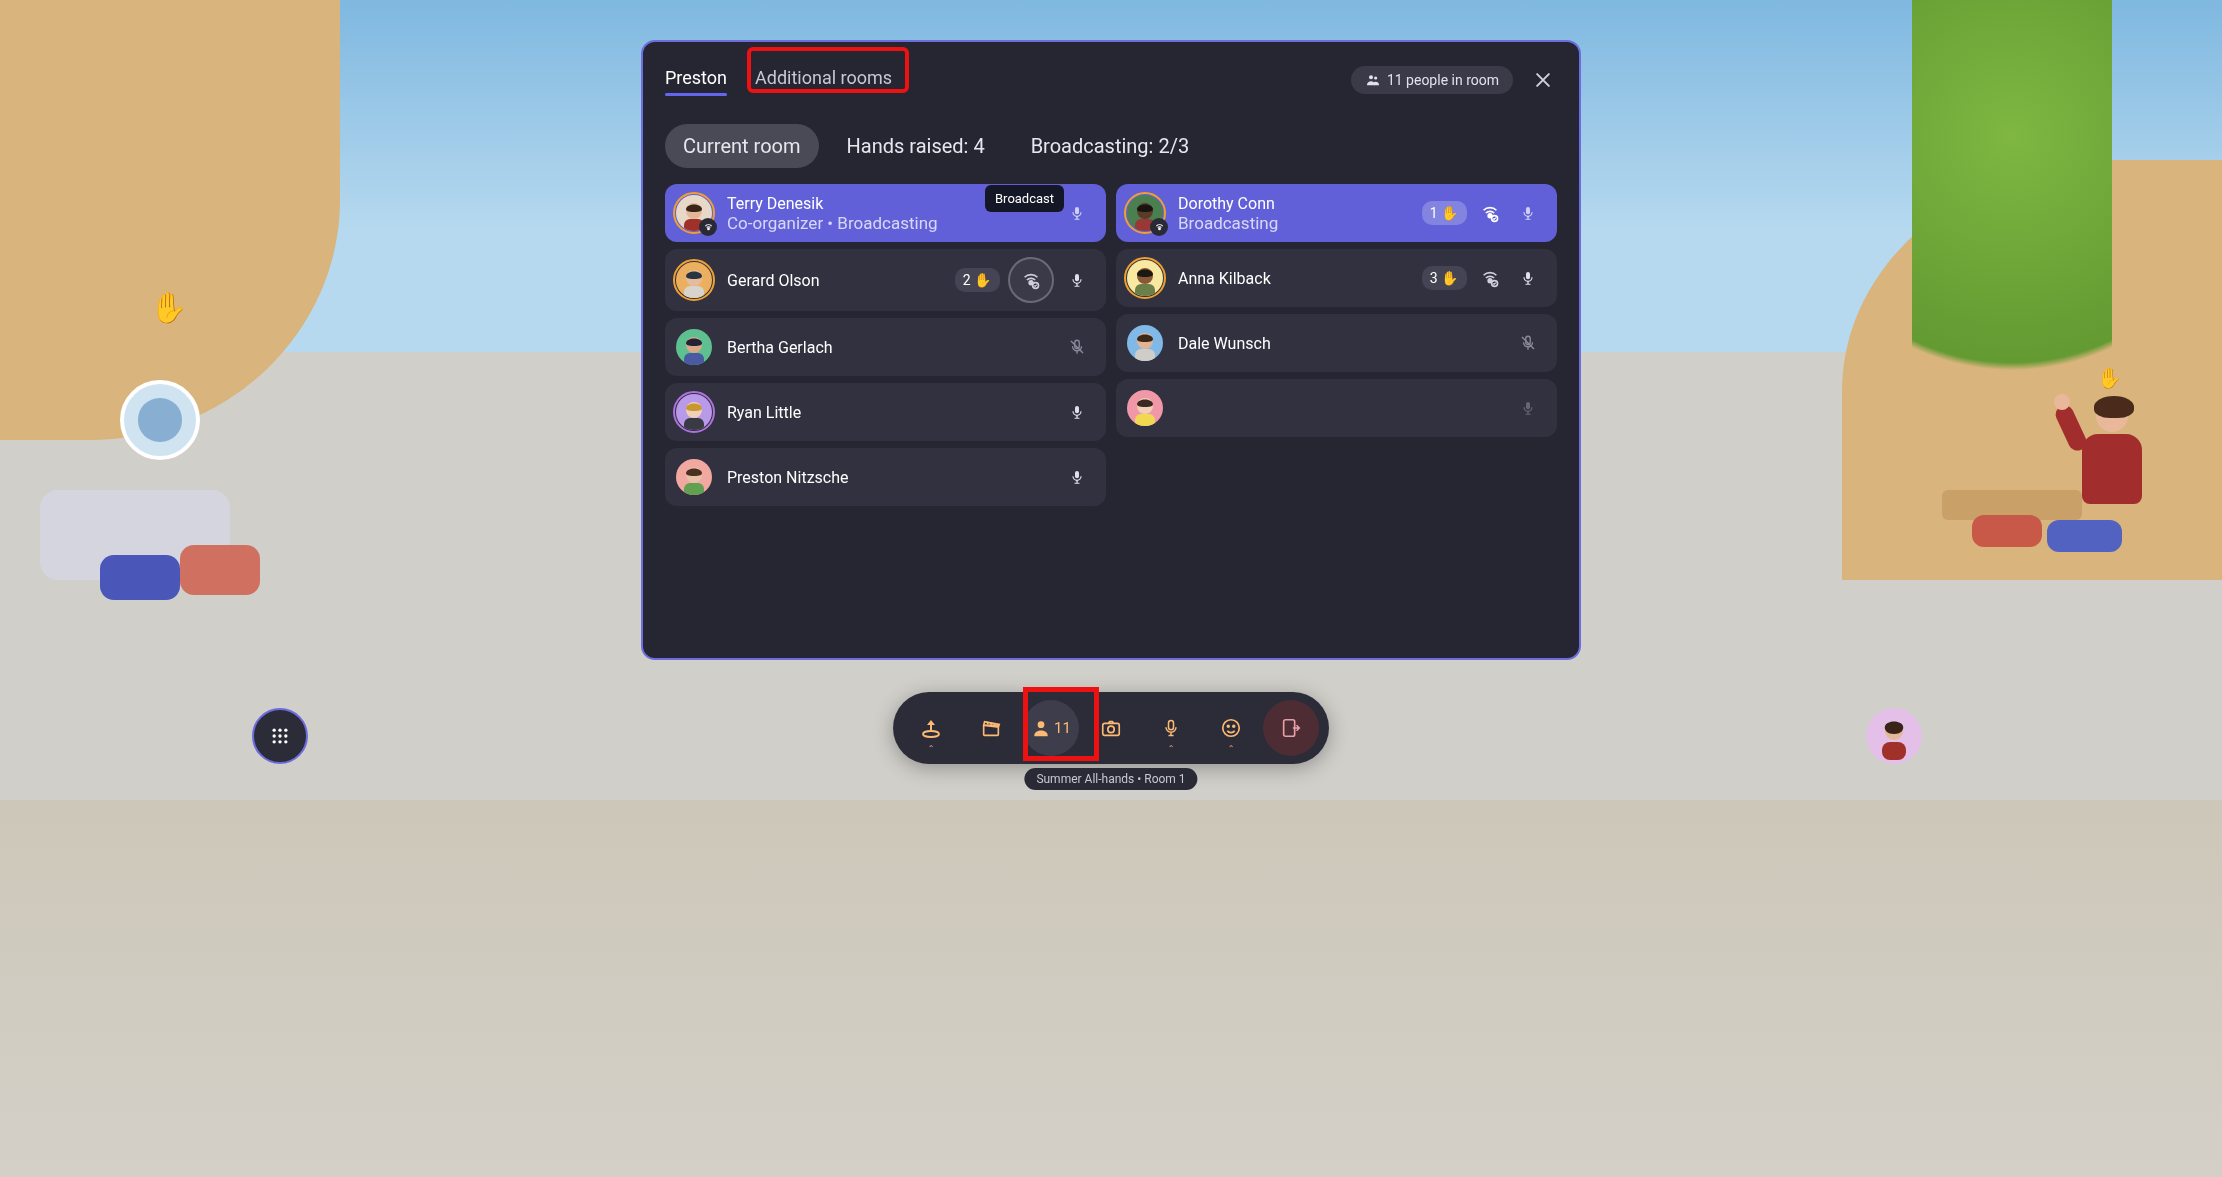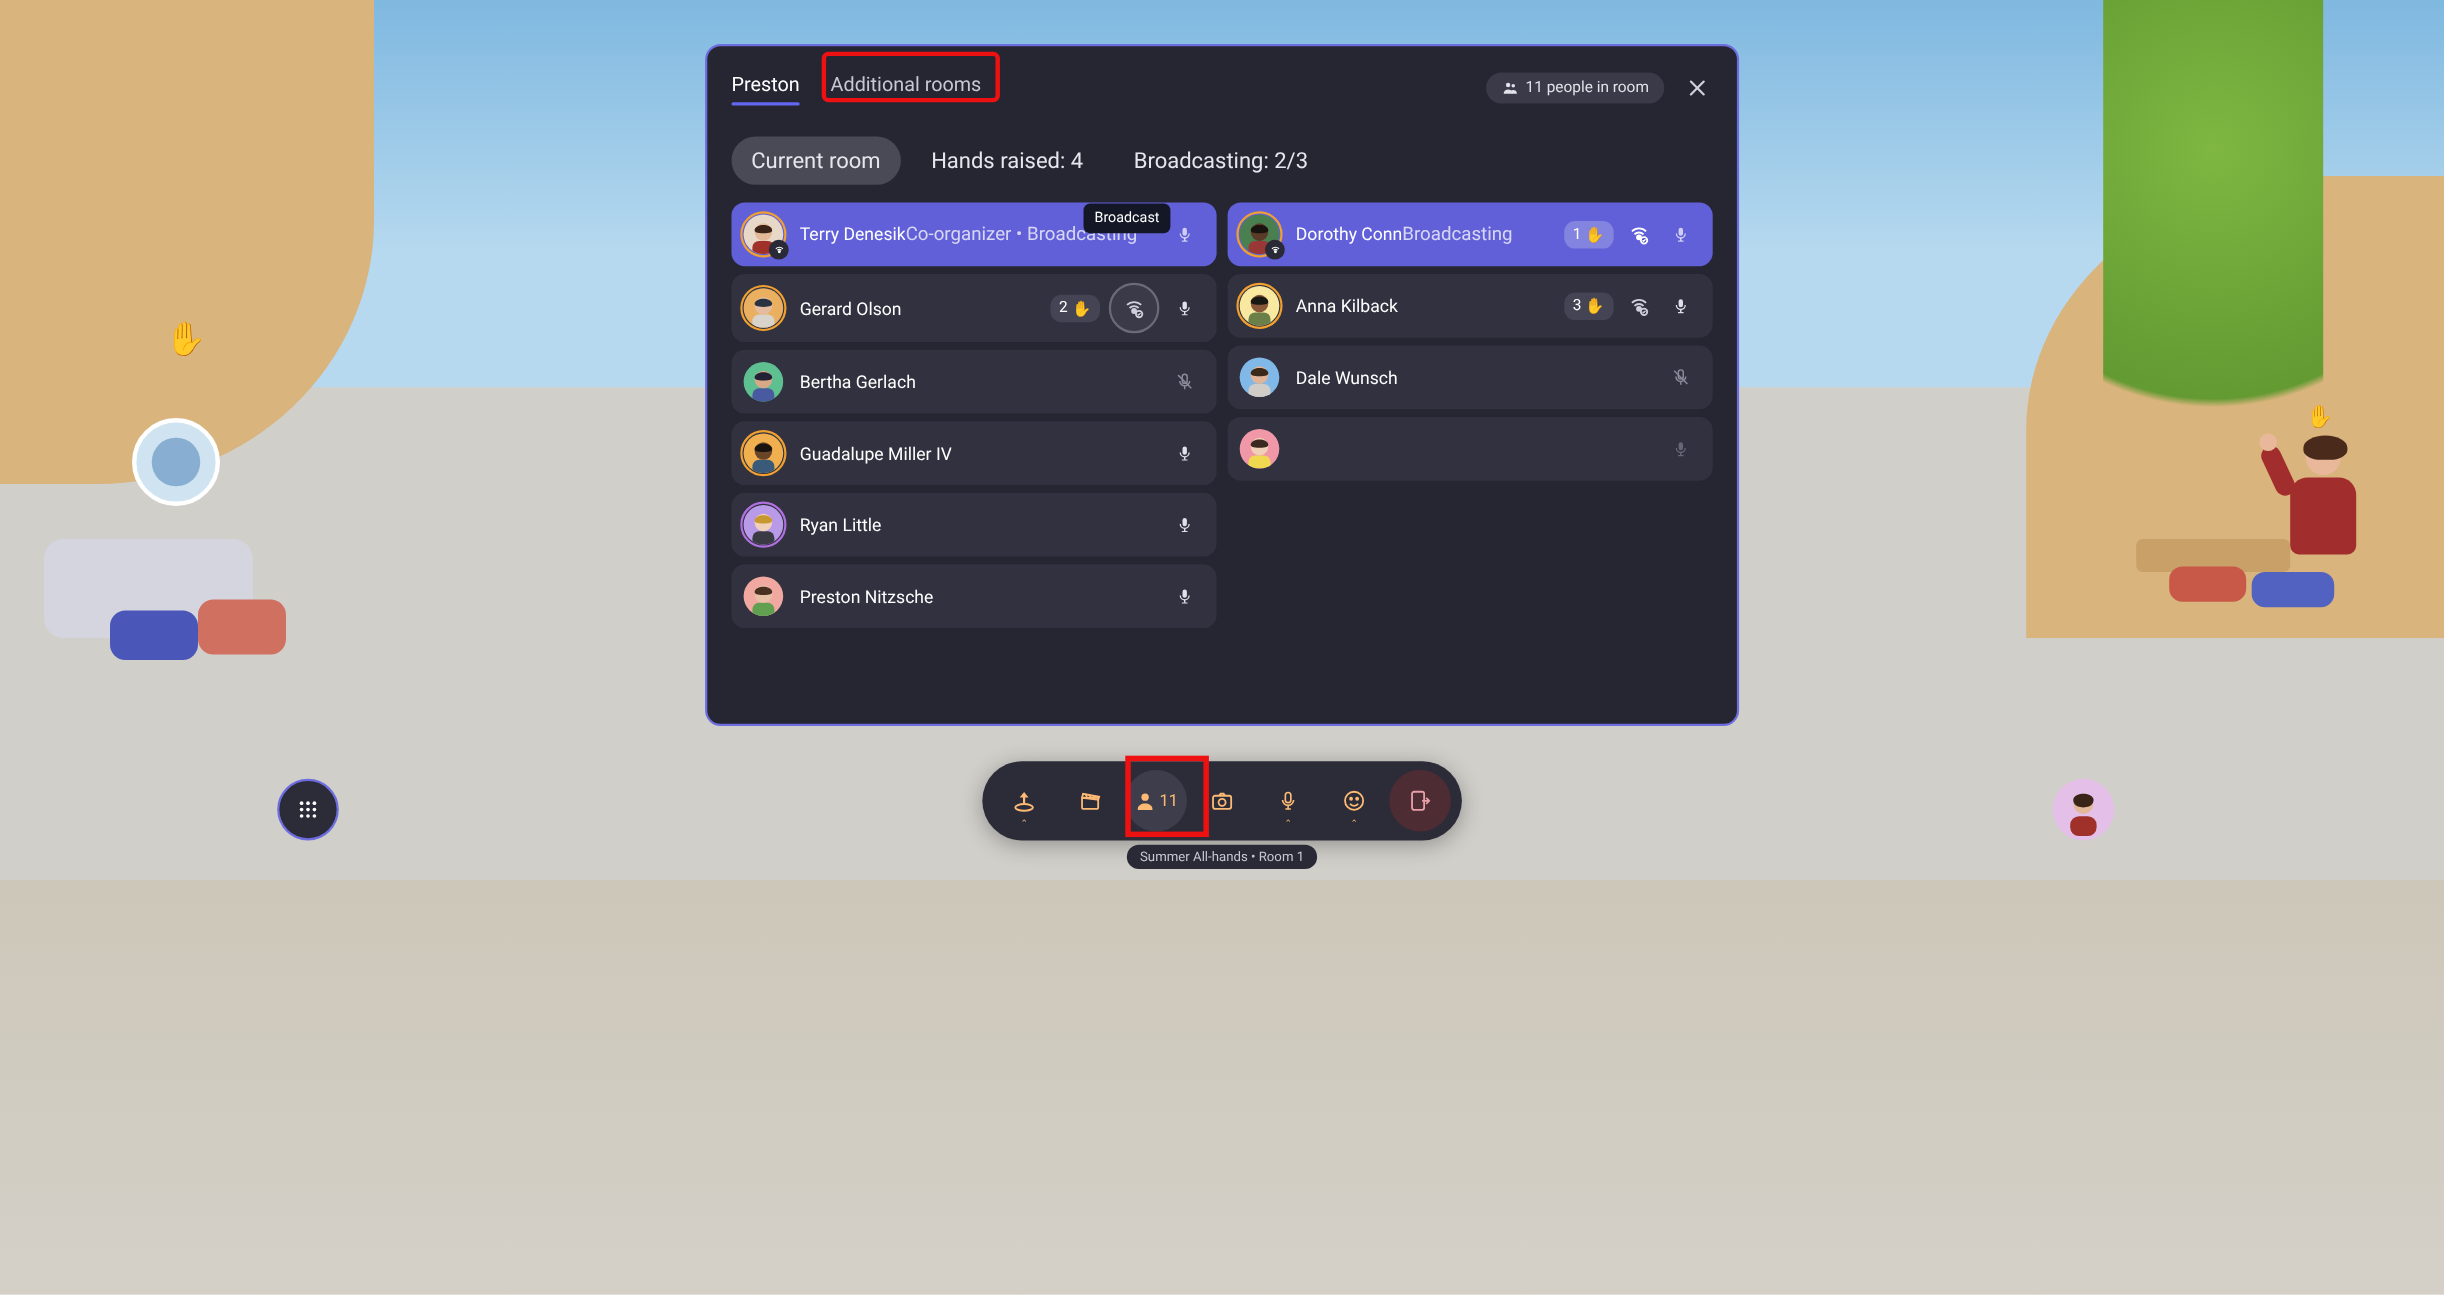--- a/index.html
+++ b/index.html
@@ -68,21 +68,21 @@
 
   .columns { display:flex; gap:10px; margin-top:16px; }
   .col { flex:1; display:flex; flex-direction:column; gap:7px; }
   .row { display:flex; align-items:center; gap:12px; background:#31313f; border-radius:12px; padding:8px 14px 8px 8px; min-height:56px; position:relative; }
   .row.accent { background:#6160d8; }
   .avatar { width:42px; height:42px; border-radius:50%; flex-shrink:0; border:2px solid transparent; position:relative; display:flex; align-items:center; justify-content:center; }
   .avatar.ring-orange { border-color:#f0a030; }
   .avatar.ring-purple { border-color:#b070e0; }
   .avatar-inner { width:36px; height:36px; border-radius:50%; display:flex; align-items:flex-end; justify-content:center; overflow:hidden; }
   .avatar-sub { position:absolute; right:-4px; bottom:-4px; width:18px; height:18px; border-radius:50%; background:#2a2a36; display:flex; align-items:center; justify-content:center; }
-  .name-block { display:flex; flex-direction:row; flex:1; min-width:0; }
+  .name-block { display:flex; flex-direction:column; flex:1; min-width:0; }
   .name { font-size:16px; color:#fff; white-space:nowrap; overflow:hidden; text-overflow:ellipsis; }
   .sub { font-size:17px; color:rgba(255,255,255,.75); }
   .row-icons { display:flex; align-items:center; gap:8px; margin-left:auto; }
   .hand-badge { background:#444454; color:#fff; border-radius:10px; padding:4px 8px; font-size:14px; display:flex; align-items:center; gap:4px; }
   .row.accent .hand-badge { background:rgba(255,255,255,.22); }
   .icon-btn { width:30px; height:30px; display:flex; align-items:center; justify-content:center; color:#d8d8e4; }
   .row.accent .icon-btn { color:rgba(255,255,255,.75); }
   .icon-circ { width:46px; height:46px; border-radius:50%; border:2px solid #6a6a78; display:flex; align-items:center; justify-content:center; background:#3a3a48; position:relative; }
   .tooltip { position:absolute; left:320px; top:1px; background:#141826; color:#fff; font-size:13px; padding:6px 10px; border-radius:6px; white-space:nowrap; }
   .cursor { position:absolute; left:350px; top:98px; color:#fff; font-size:18px; pointer-events:none; }
@@ -252,44 +252,20 @@
             <div class="icon-btn">
               <svg width="18" height="20" viewBox="0 0 24 24" fill="none" stroke="#8a8a9a" stroke-width="1.8">
                 <rect x="9" y="3" width="6" height="11" rx="3"></rect>
                 <path d="M6 11a6 6 0 0 0 12 0M12 17v4"></path>
                 <line x1="4" y1="4" x2="20" y2="20"></line>
               </svg>
             </div>
           </div>
         </div>
         <div class="row">
-          <div class="avatar ring-orange">
-            <div class="avatar-inner" style="background:#f0b050">
-              <svg width="36" height="36" viewBox="0 0 36 36">
-                <rect x="8" y="24" width="20" height="14" rx="6" fill="#3a5a7a"></rect>
-                <circle cx="18" cy="16" r="8" fill="#6a4428"></circle>
-                <path d="M10 14c1-6 15-6 16 0 0 2-2 3-8 3s-8-1-8-3z" fill="#1a1410"></path>
-              </svg>
-            </div>
-          </div>
-          <div class="name-block">
-            <div class="name">Guadalupe Miller IV</div>
-          </div>
-          <div class="row-icons">
-            <div class="icon-btn">
-              <svg width="16" height="20" viewBox="0 0 24 24" fill="#e0e0ea">
-                <rect x="9" y="3" width="6" height="11" rx="3"></rect>
-                <path d="M6 11a6 6 0 0 0 12 0" fill="none" stroke="#e0e0ea" stroke-width="1.8"></path>
-                <rect x="11" y="17" width="2" height="4"></rect>
-                <rect x="8" y="20.5" width="8" height="1.5" rx=".7"></rect>
-              </svg>
-            </div>
-          </div>
-        </div>
-        <div class="row">
           <div class="avatar ring-purple">
             <div class="avatar-inner" style="background:#b89ae8">
               <svg width="36" height="36" viewBox="0 0 36 36">
                 <rect x="8" y="24" width="20" height="14" rx="6" fill="#3a3a44"></rect>
                 <circle cx="18" cy="16" r="8" fill="#f0d0b8"></circle>
                 <path d="M10 14c1-6 15-6 16 0 0 2-2 3-8 3s-8-1-8-3z" fill="#c89830"></path>
               </svg>
             </div>
           </div>
           <div class="name-block">

